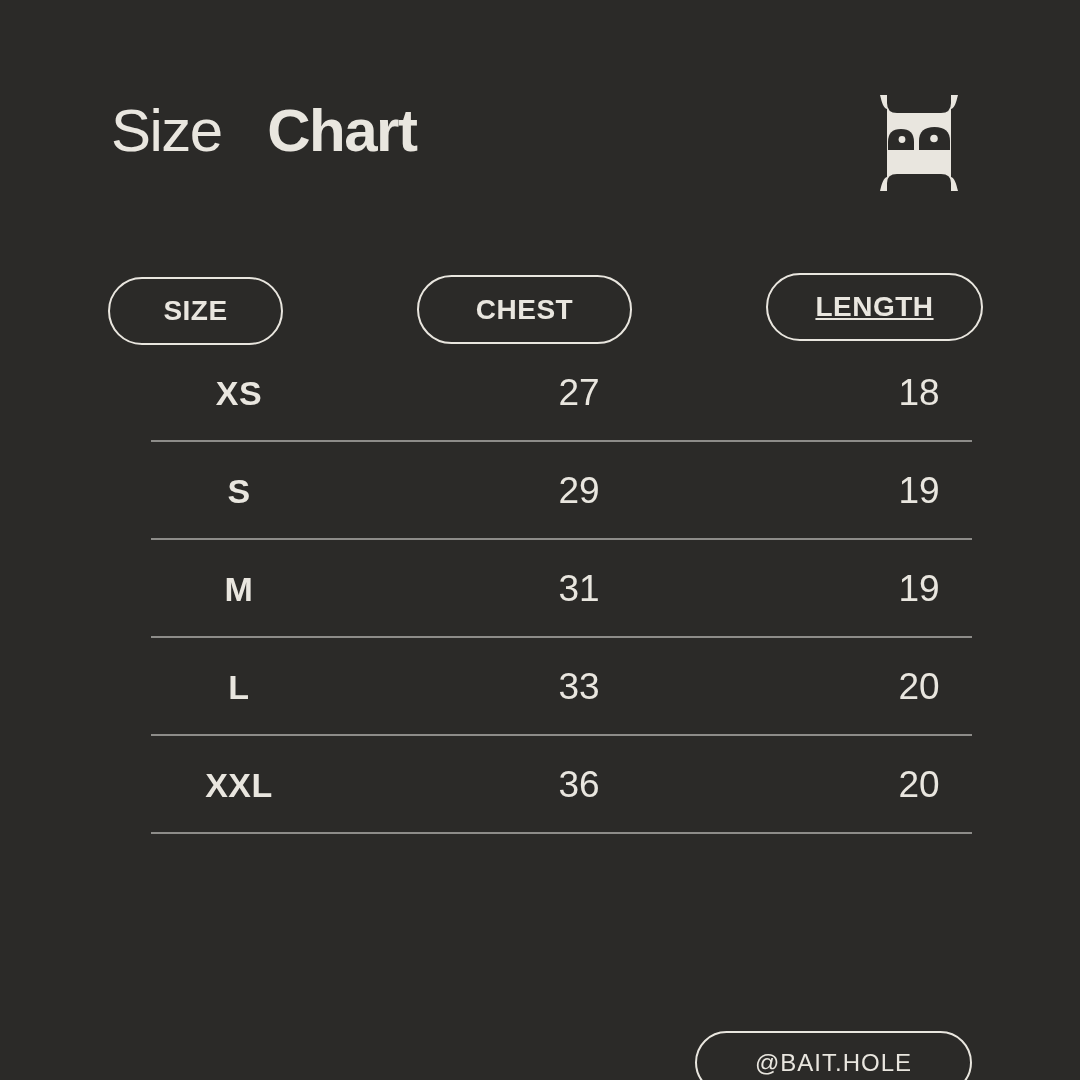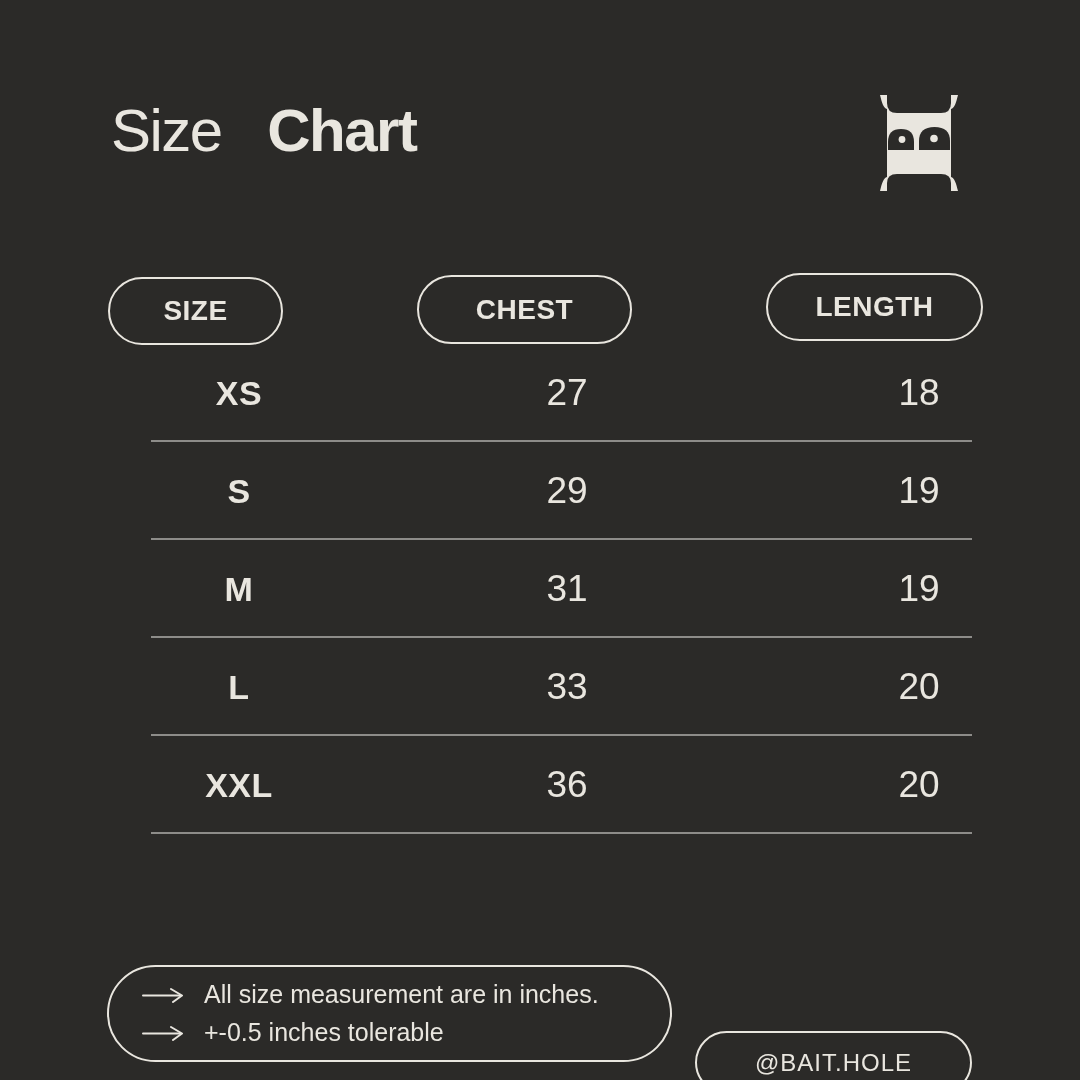--- a/index.html
+++ b/index.html
@@ -47,42 +47,42 @@
     border-radius: 36px;
     display: flex;
     align-items: center;
     justify-content: center;
     font-weight: 700;
     font-size: 28px;
     letter-spacing: 0.5px;
   }
   .pill-size   { left: 108px; top: 277px; width: 175px; height: 68px; }
   .pill-chest  { left: 417px; top: 275px; width: 215px; height: 69px; }
-  .pill-length { left: 766px; top: 273px; width: 217px; height: 68px; }
+  .pill-length { left: 766px; top: 273px; width: 217px; height: 68px; text-decoration: underline; }
 
   
   .rows { position: absolute; left: 0; top: 344px; width: 1080px; }
   .row  { position: relative; height: 98px; margin-left: 43px; }
   .row::after {
     content: "";
     position: absolute;
     left: 108px;
     right: 108px;
     bottom: 0;
     height: 2px;
     background: #8d8c89;
   }
   .cell {
     position: absolute;
     top: 50%;
     transform: translate(-50%, -50%);
     white-space: nowrap;
   }
   .cell-size   { left: 196px; font-weight: 700; font-size: 34px; letter-spacing: 0.5px; }
-  .cell-chest  { left: 524px; font-weight: 400; font-size: 37px; }
+  .cell-chest  { left: 536px; font-weight: 400; font-size: 37px; }
   .cell-length { left: 876px; font-weight: 400; font-size: 37px; text-align: center; }
 
   
   .note-box {
     position: absolute;
     left: 107px;
     top: 965px;
     width: 565px;
     height: 97px;
     box-sizing: border-box;
@@ -182,34 +182,18 @@
     </div>
 
 
     <div class="row">
       <span class="cell cell-size">XXL</span>
       <span class="cell cell-chest">36</span>
       <span class="cell cell-length">20</span>
     </div>
   </div>
 
-  <div class="note-box">
-    <div class="note-row">
-      <svg class="arrow" width="42" height="16" viewBox="0 0 42 16" xmlns="http://www.w3.org/2000/svg">
-        <line x1="1" y1="8.5" x2="38" y2="8.5" stroke="#e9e6df" stroke-width="2" stroke-linecap="round"></line>
-        <path d="M29 2 L40 8.5 L31 15" fill="none" stroke="#e9e6df" stroke-width="2" stroke-linecap="round" stroke-linejoin="round"></path>
-      </svg>
-      <span>All size measurement are in inches.</span>
-    </div>
-    <div class="note-row">
-      <svg class="arrow" width="42" height="16" viewBox="0 0 42 16" xmlns="http://www.w3.org/2000/svg">
-        <line x1="1" y1="8.5" x2="38" y2="8.5" stroke="#e9e6df" stroke-width="2" stroke-linecap="round"></line>
-        <path d="M29 2 L40 8.5 L31 15" fill="none" stroke="#e9e6df" stroke-width="2" stroke-linecap="round" stroke-linejoin="round"></path>
-      </svg>
-      <span>+-0.5 inches tolerable</span>
-    </div>
-  </div>
 
   <div class="handle-pill">
     <span>@BAIT.HOLE</span>
   </div>
 
 </div>
 
 </body></html>

